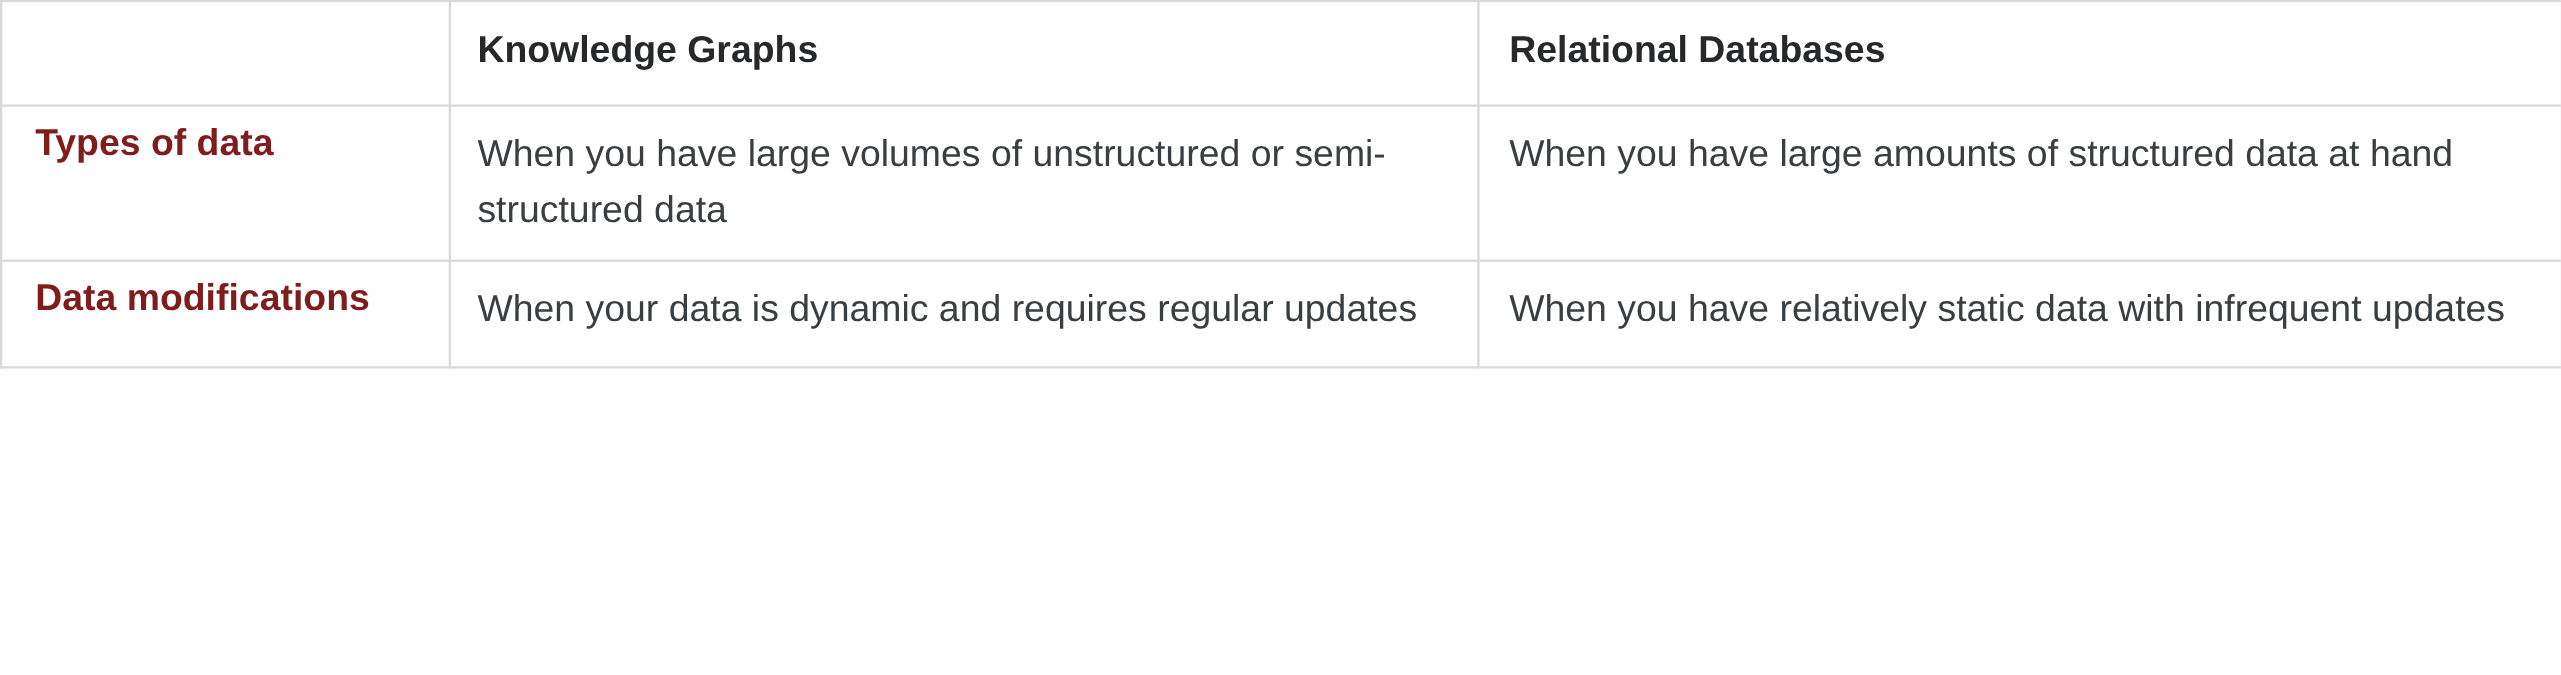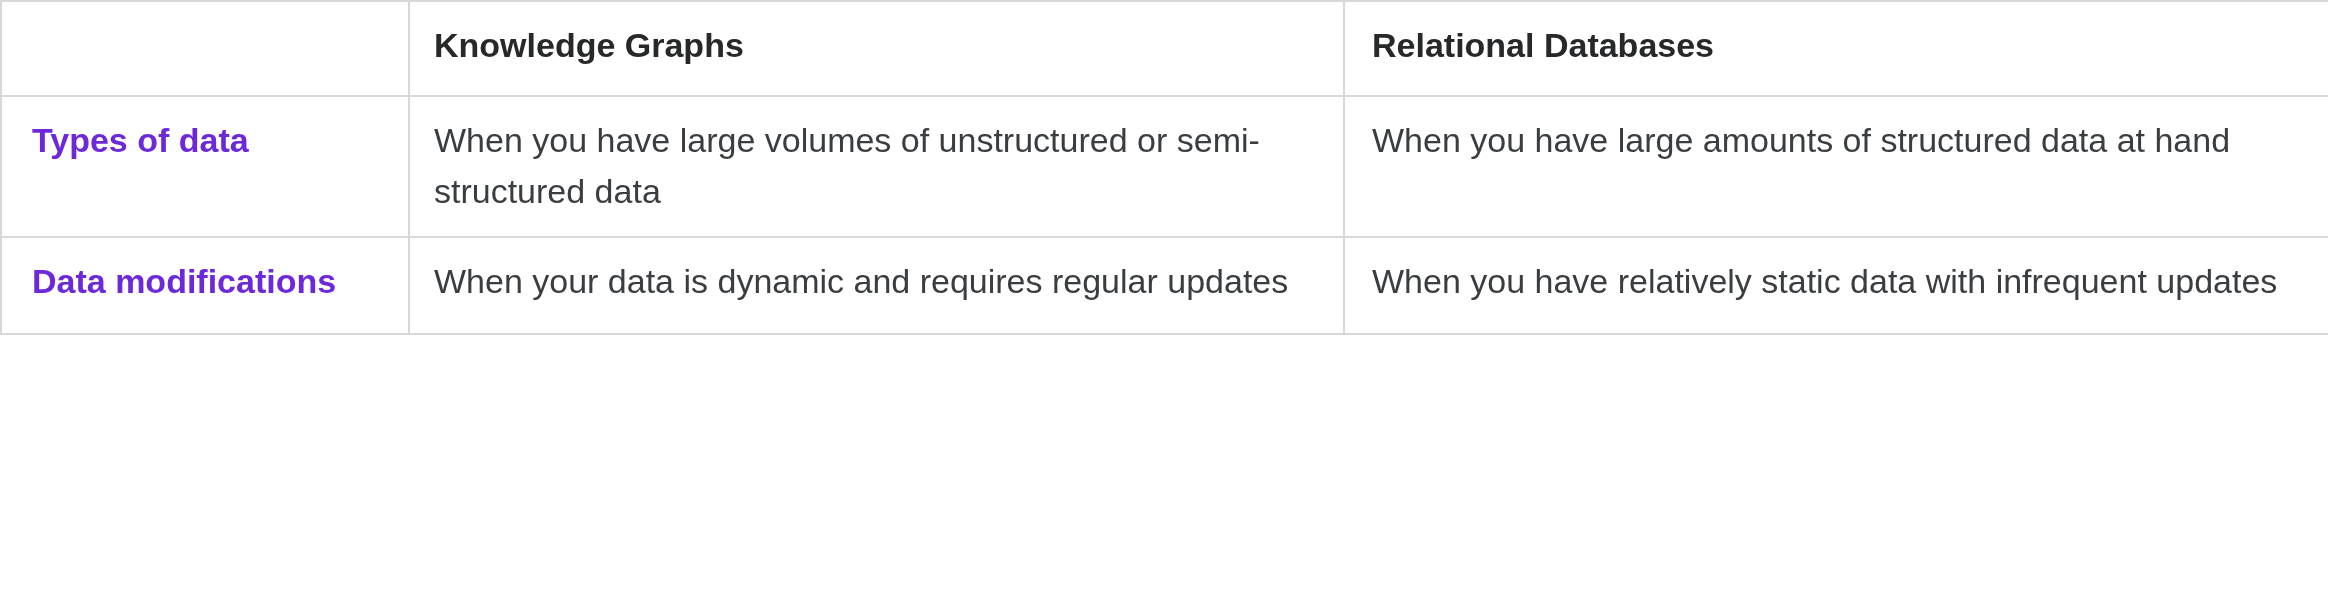--- a/index.html
+++ b/index.html
@@ -47,22 +47,22 @@
     font-weight: 700;
     color: #26282a;
     padding: 18px 41px 18px 24px;
   }
   th.h-cell.rdb { padding: 18px 48px 18px 27px; margin-left: 12px; }
   th.h-corner { padding: 0; }
 
   
   td.label-cell {
     font-weight: 700;
-    color: #6d28d9;
-    padding: 18px 48px 18px 30px;
+    color: #7f1d1d;
+    padding: 8px 48px 18px 30px;
   }
   
   td.kg-cell {
     font-weight: 400;
     color: #3a3e41;
     padding: 18px 52px 18px 24px;
   }
   td.rdb-cell {
     font-weight: 400;
     color: #3a3e41;

